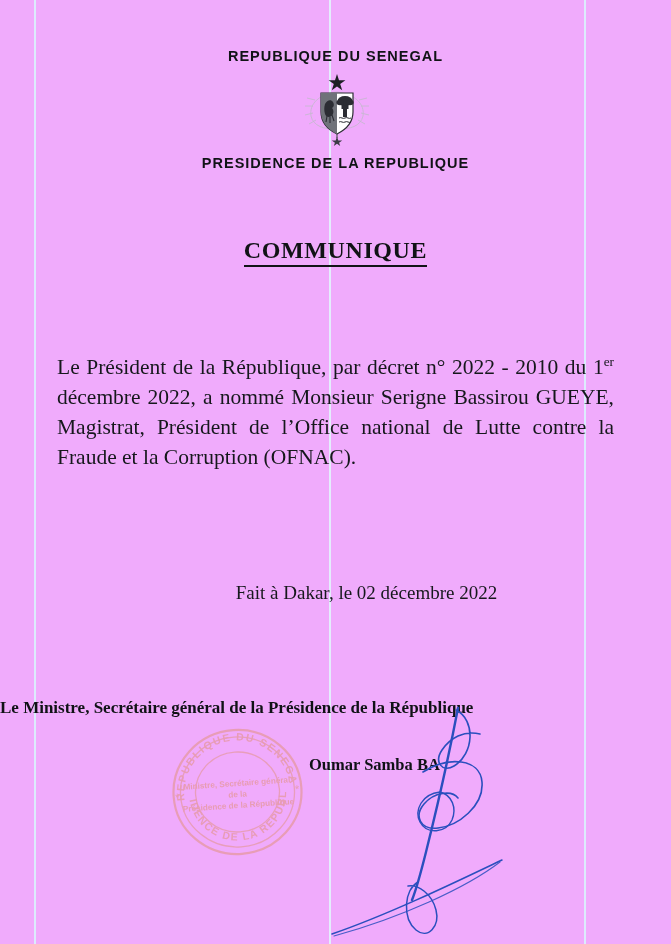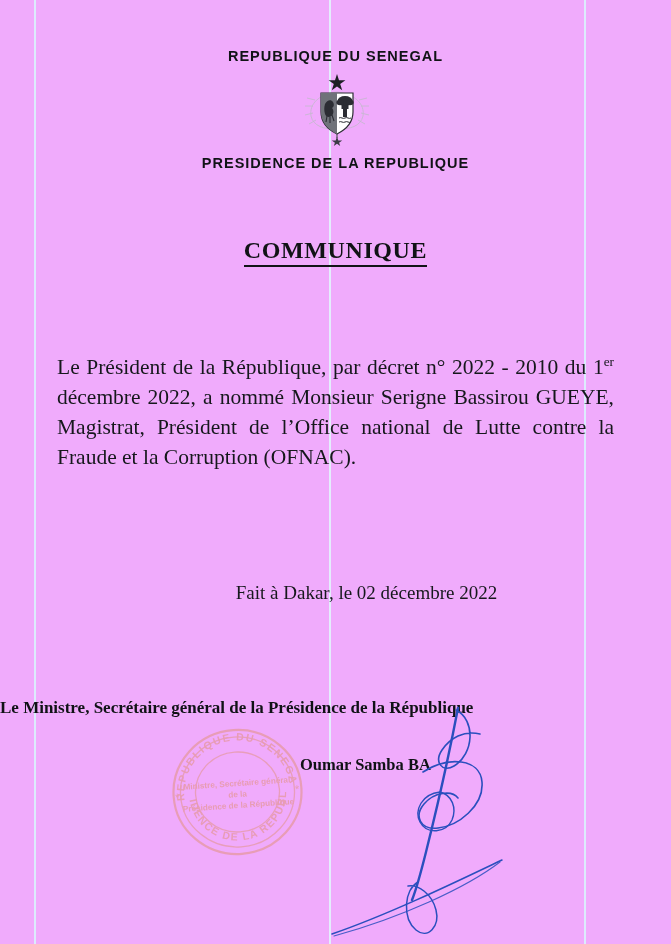--- a/index.html
+++ b/index.html
@@ -119,21 +119,21 @@
     text-align: left;
     font-size: 17px;
     font-weight: bold;
     color: #101216;
     padding-right: 18px;
     box-sizing: border-box;
     margin-top: 17px;
   }
   .sig-name {
     position: absolute;
-    left: 300px;
+    left: 309px;
     top: 755px;
     font-size: 16.5px;
     font-weight: bold;
     color: #101216;
   }
 
   
   .stamp {
     position: absolute;
     left: 169px;

